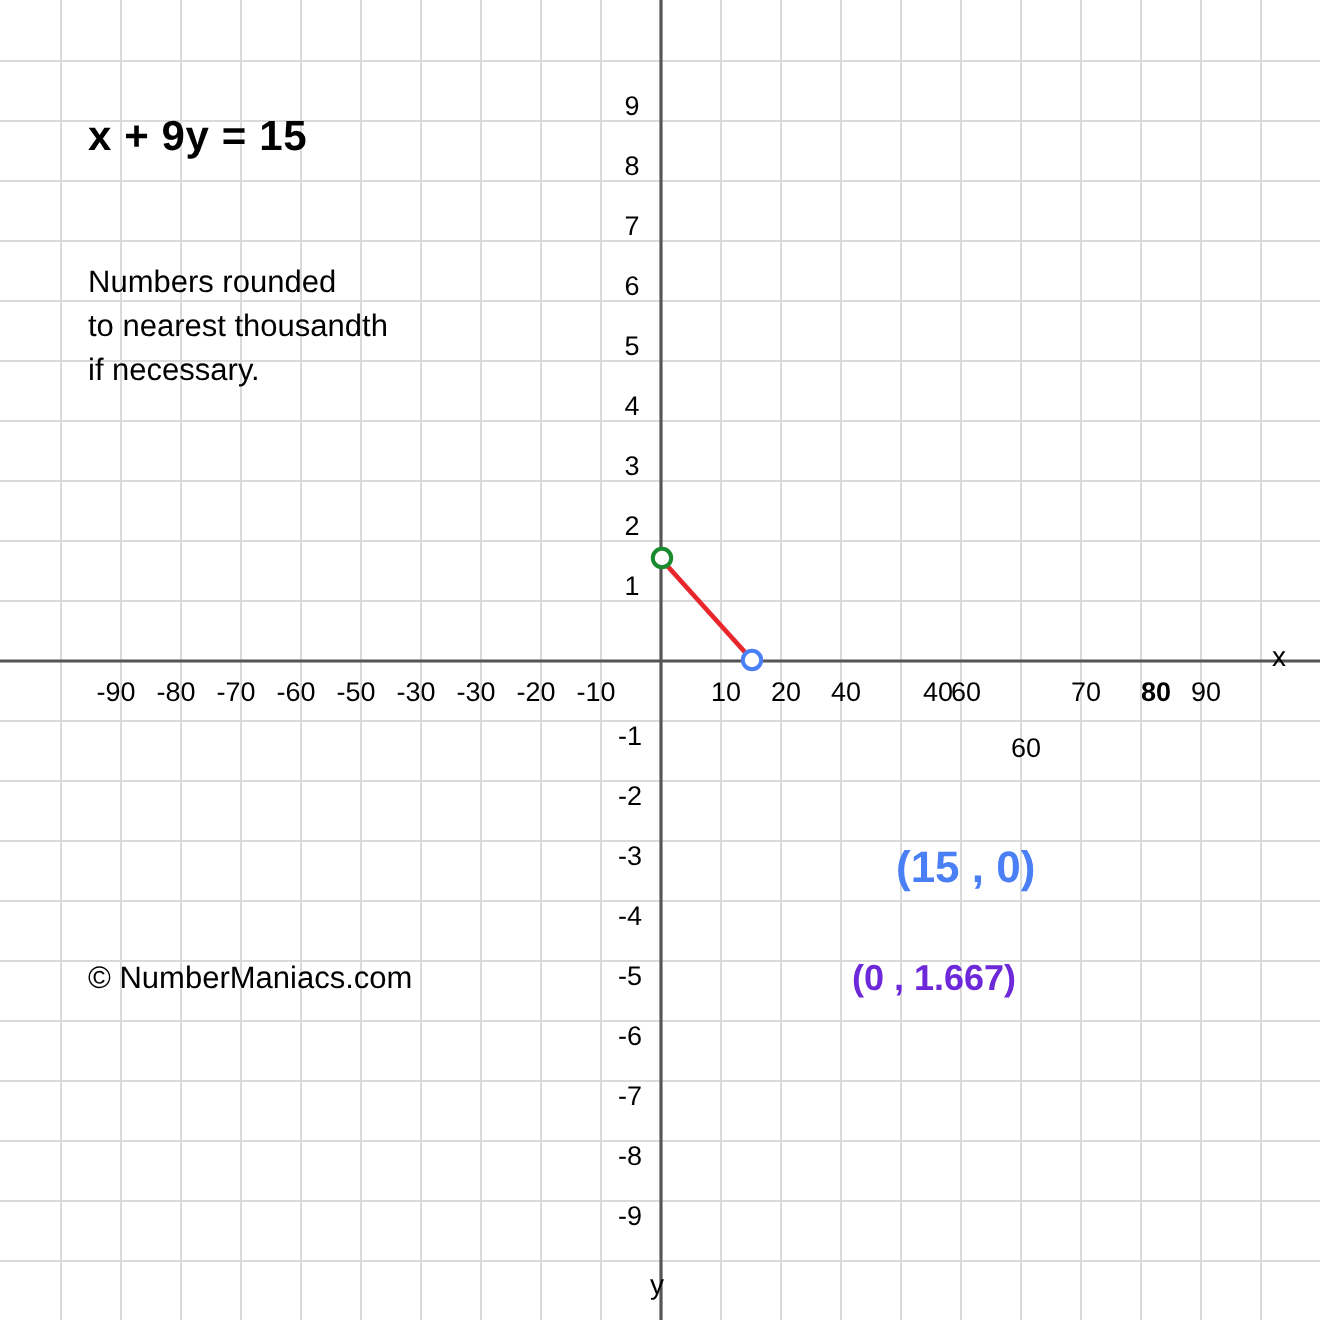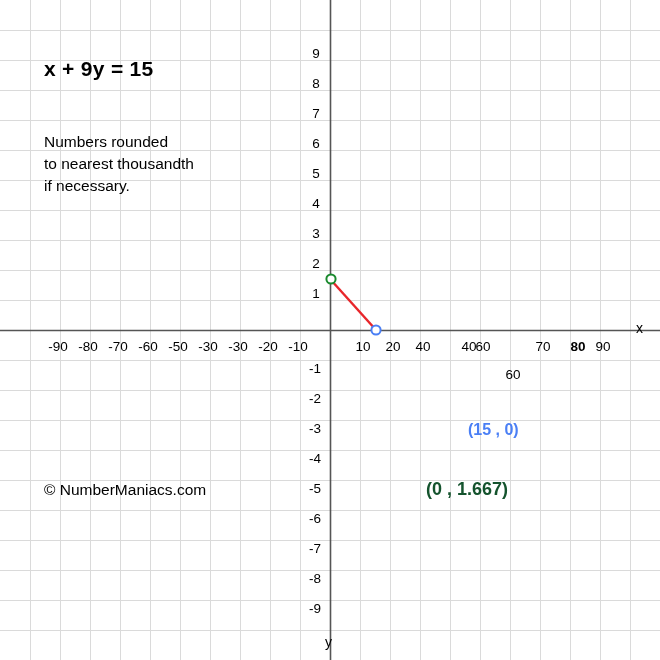--- a/index.html
+++ b/index.html
@@ -45,32 +45,32 @@
     color: #000000;
     line-height: 22px;
   }
   #credit {
     left: 44px;
     top: 481px;
     font-size: 15.5px;
     color: #000000;
   }
   #label-x-int {
-    left: 468px;
+    left: 448px;
     top: 421px;
-    font-size: 16px;
+    font-size: 22px;
     font-weight: bold;
     color: #4a7ff5;
   }
   #label-y-int {
     left: 426px;
     top: 479px;
     font-size: 18px;
     font-weight: bold;
-    color: #14532d;
+    color: #6d28d9;
   }
   #axis-label-x {
     left: 636px;
     top: 320px;
     font-size: 14px;
     color: #000000;
   }
   #axis-label-y {
     left: 325px;
     top: 634px;

